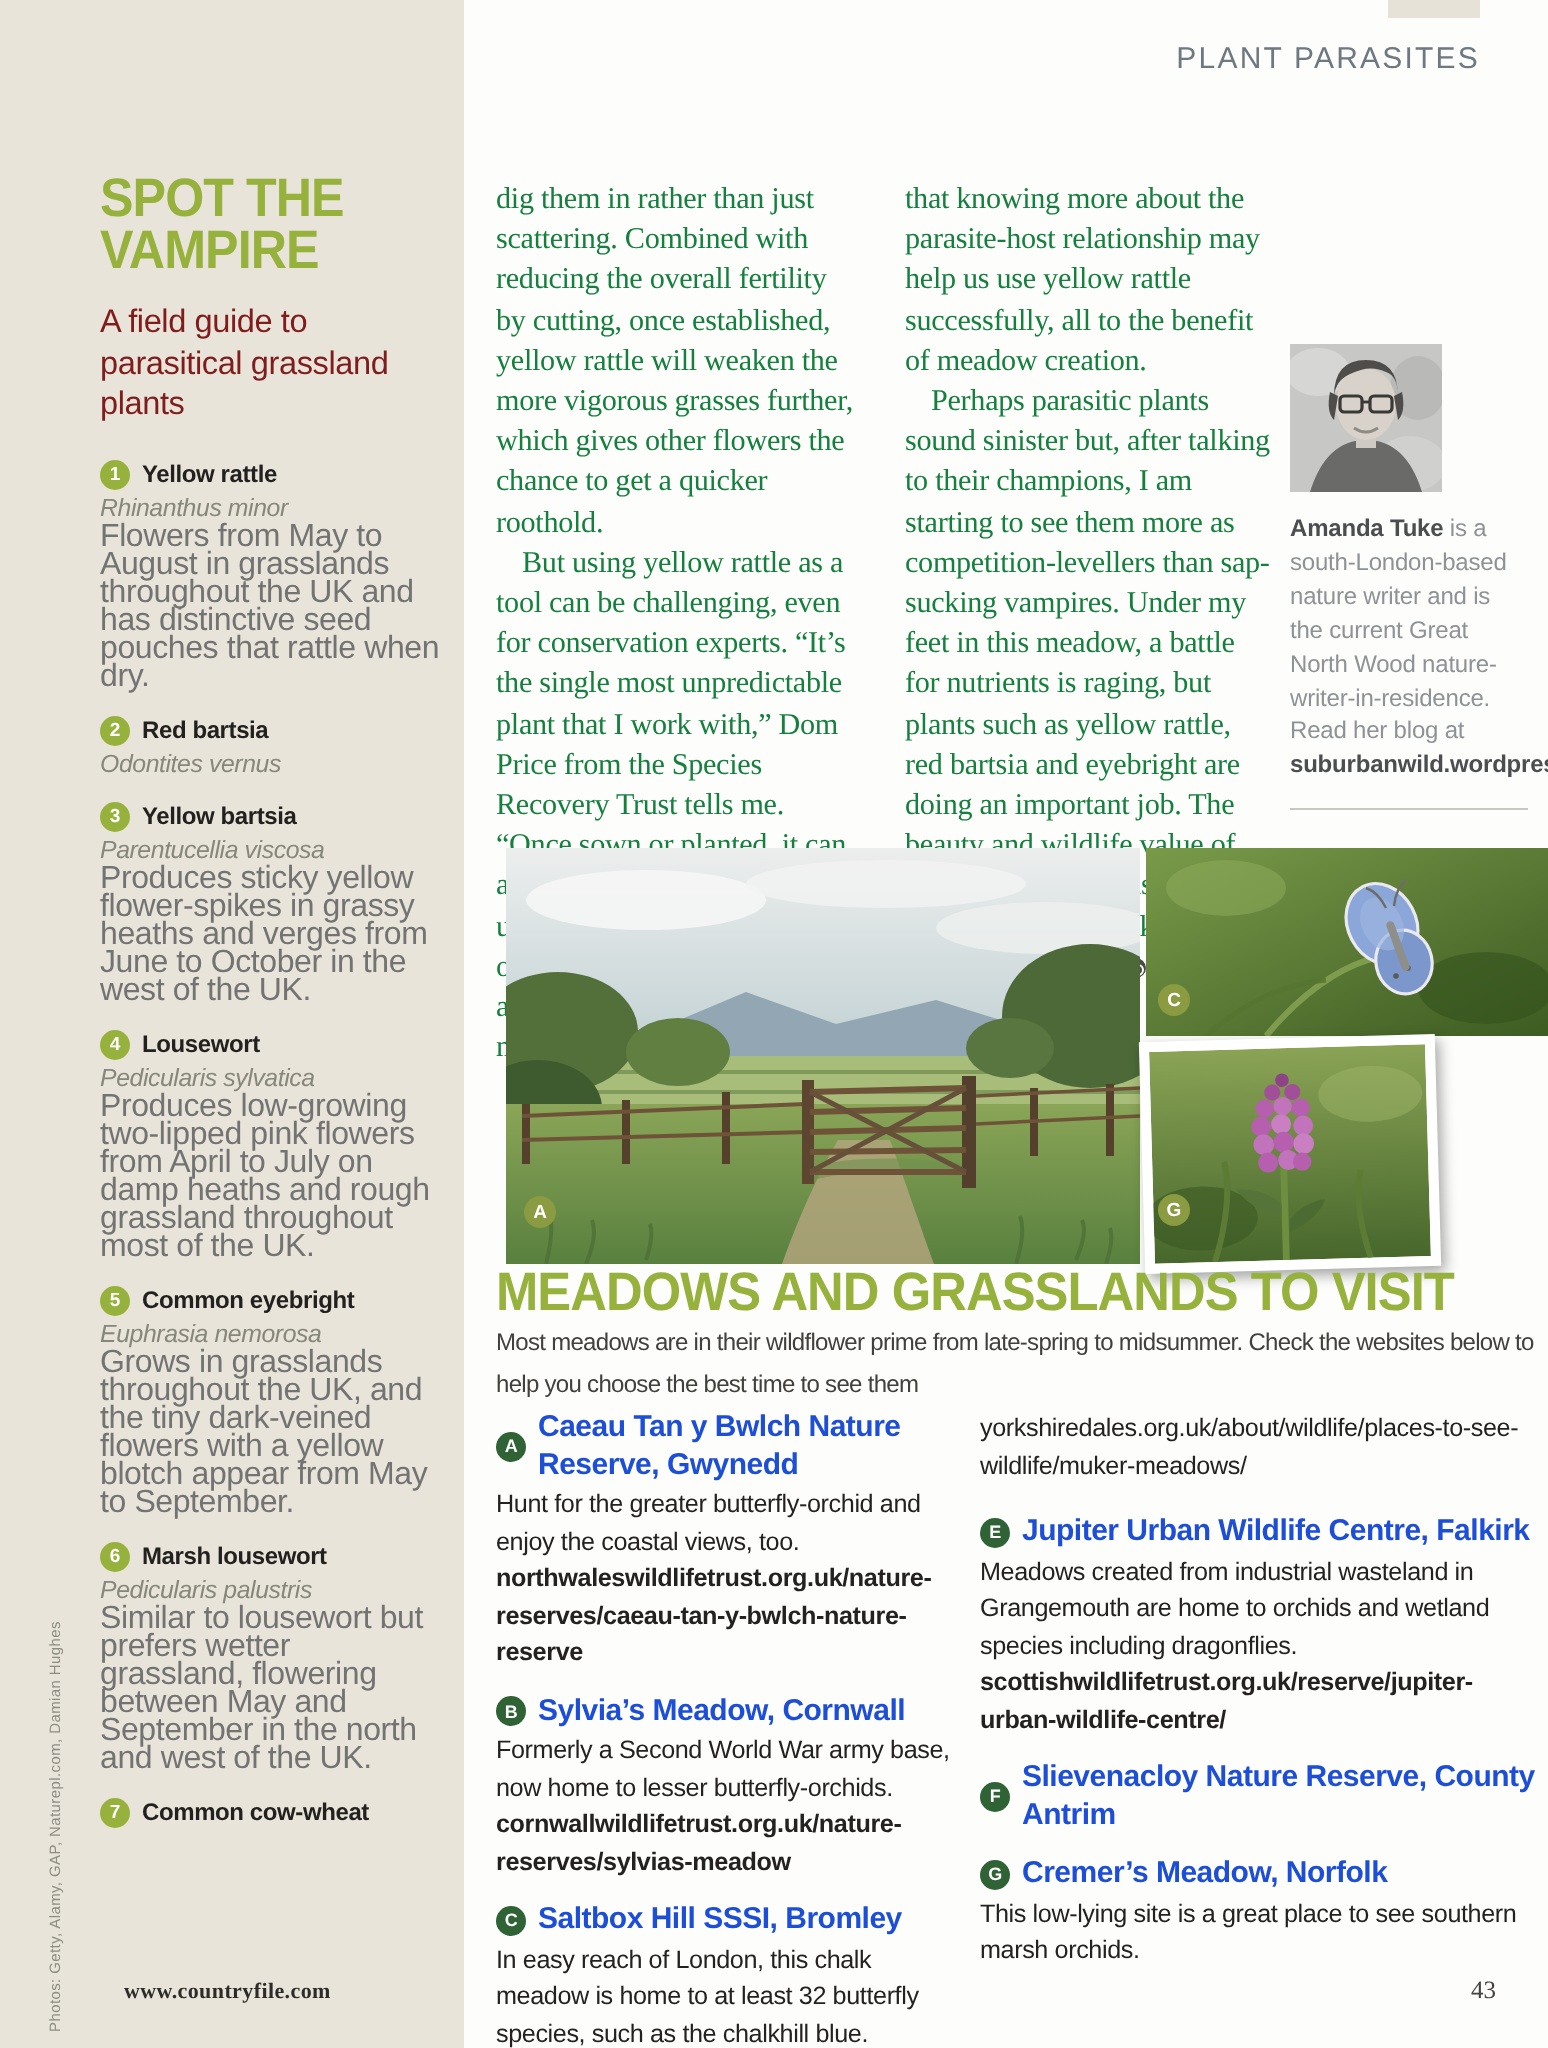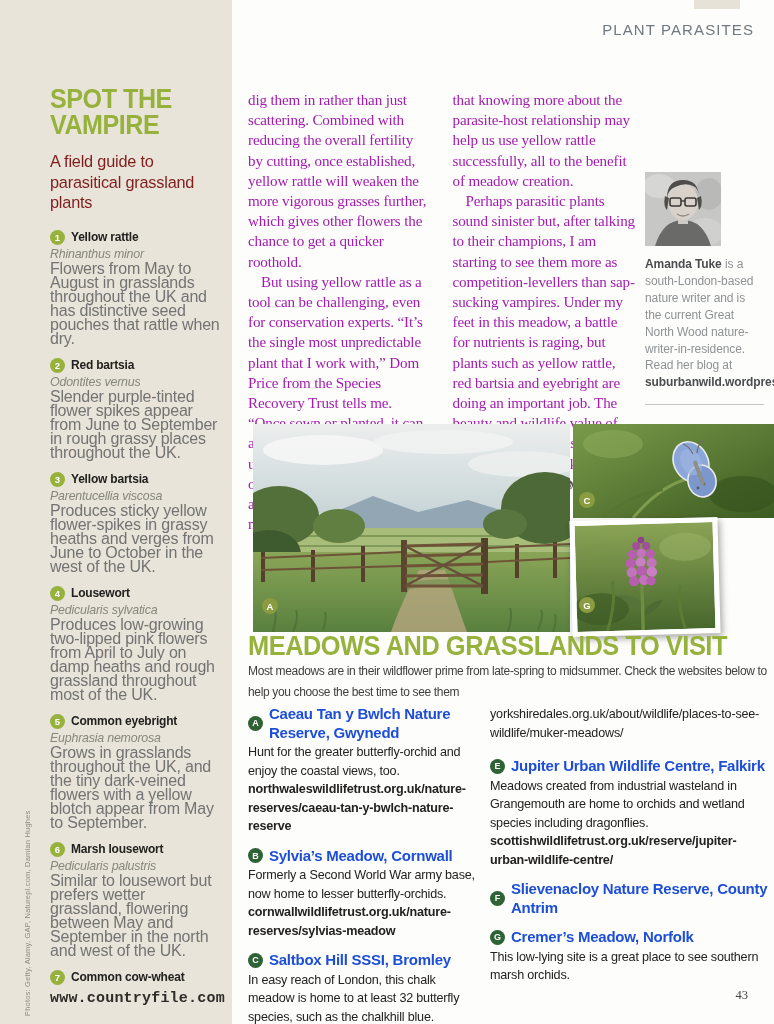--- a/index.html
+++ b/index.html
@@ -1,35 +1,35 @@
 <!DOCTYPE html>
 <html><head>
 <meta charset="utf-8">
 <style>
   *{margin:0;padding:0;box-sizing:border-box}
   html,body{background:#9a9a9a}
   .page{width:774px;height:1024px;position:relative;background:#fdfdfc;font-family:"Liberation Sans",sans-serif;overflow:hidden;margin:0 auto}
   .sidebar-panel{position:absolute;left:0;top:0;width:232px;height:1024px;background:#e9e4d9}
-  .kicker{position:absolute;top:21px;right:20px;font-size:15px;color:#6e7881;letter-spacing:1.1px}
+  .kicker{position:absolute;top:21px;right:34px;font-size:15px;color:#6e7881;letter-spacing:1.1px}
   .kicker-tab{position:absolute;top:0;right:34px;width:46px;height:9px;background:#e6e2d7}
 
   
   .sidebar{position:absolute;left:50px;top:86px;width:170px}
   .sb-title{font-weight:bold;color:#96b23c;font-size:27px;line-height:26px;letter-spacing:-0.5px;transform:scaleX(.93);transform-origin:left top}
   .sb-sub{margin-top:13px;font-size:16.3px;line-height:20.5px;color:#7f1d1d;letter-spacing:-0.2px}
   .sb-items{margin-top:17px}
   .sb-item{margin-bottom:12px}
   .sb-item-head{display:flex;align-items:center;gap:6px}
   .num-badge{width:15px;height:15px;border-radius:50%;background:#96b23c;color:#fff;font-size:9.5px;font-weight:bold;display:inline-flex;align-items:center;justify-content:center;flex:0 0 15px}
   .sb-name{font-weight:bold;font-size:12px;color:#22211f;letter-spacing:-0.2px}
   .sb-latin{font-style:italic;font-size:12.4px;color:#86867b;margin:2px 0 1px;letter-spacing:-0.2px}
   .sb-desc{font-size:16px;line-height:14px;color:#737373;letter-spacing:-0.2px}
 
   
-  .article{position:absolute;left:248px;top:90px;width:388px;display:flex;gap:21px;font-family:"Liberation Serif",serif;color:#a21caf}
+  .article{position:absolute;left:248px;top:90px;width:388px;display:flex;gap:21px;font-family:"Liberation Serif",serif;color:#15803d}
   .col{width:189px;font-size:15.1px;line-height:20.2px;letter-spacing:-0.15px}
   .col p+p{text-indent:13px}
   .endmark{display:inline-block;width:10px;height:10px;border-radius:50%;background:#4a4a48;vertical-align:-1px;margin-left:2px;position:relative}
   .endmark:after{content:"";position:absolute;left:3px;top:3px;width:4px;height:4px;border-radius:50%;border:1px solid #fff}
 
   
   .bio{position:absolute;left:645px;top:172px;width:119px;font-size:12px;line-height:16.9px;color:#8f9295;letter-spacing:-0.1px}
   .bio b{color:#4b4d4f}
   .bio-photo{width:76px;height:74px;margin-bottom:10px}
   .bio-divider{margin-top:13px;border-top:1px solid #c9c7c1;width:100%}
@@ -50,21 +50,21 @@
   .visit-cols{position:absolute;left:248px;top:705px;width:526px;display:flex;gap:10px}
   .vcol{width:232px;font-size:12.6px;line-height:18.5px;color:#232220;letter-spacing:-0.2px}
   .vcol-right{width:282px}
   .ventry{margin-bottom:11px}
   .ventry-head{display:flex;align-items:center;gap:6px;margin-bottom:1px}
   .letter-badge{width:15px;height:15px;border-radius:50%;background:#2f6234;color:#fff;font-weight:bold;font-size:9px;display:inline-flex;align-items:center;justify-content:center;flex:0 0 15px}
   .ventry-title{font-weight:bold;font-size:15px;letter-spacing:-0.25px;color:#1d4ed8}
   .overflow-url{font-weight:normal;margin-bottom:15px}
 
   
-  .footer-url{position:absolute;left:50px;top:990px;font-family:Liberation Mono, monospace;font-weight:bold;font-size:15px;color:#2e2c29;letter-spacing:0.2px}
+  .footer-url{position:absolute;left:62px;top:990px;font-family:Liberation Serif, serif;font-weight:bold;font-size:11px;color:#2e2c29;letter-spacing:0.2px}
   .page-num{position:absolute;right:26px;top:988px;font-family:"Liberation Serif",serif;font-size:12.5px;color:#45433f}
   .credits{position:absolute;left:23px;top:766px;height:250px;writing-mode:vertical-rl;transform:rotate(180deg);font-size:7.5px;color:#8d8c83;letter-spacing:0.2px;white-space:nowrap}
 </style>
 </head>
 <body>
 
 <div class="page">
   <div class="sidebar-panel"></div>
   <div class="kicker-tab"></div>
   <div class="kicker">PLANT PARASITES</div>
@@ -85,21 +85,20 @@
         <div class="sb-latin">Rhinanthus minor</div>
         <div class="sb-desc">Flowers from May to August in grasslands throughout the UK and has distinctive seed pouches that rattle when dry.</div>
       </div>
 
       <div class="sb-item">
         <div class="sb-item-head">
           <span class="num-badge">2</span>
           <span class="sb-name">Red bartsia</span>
         </div>
         <div class="sb-latin">Odontites vernus</div>
-        <div class="sb-desc">Slender purple-tinted flower spikes appear from June to September in rough grassy places throughout the UK.</div>
       </div>
 
       <div class="sb-item">
         <div class="sb-item-head">
           <span class="num-badge">3</span>
           <span class="sb-name">Yellow bartsia</span>
         </div>
         <div class="sb-latin">Parentucellia viscosa</div>
         <div class="sb-desc">Produces sticky yellow flower-spikes in grassy heaths and verges from June to October in the west of the UK.</div>
       </div>

